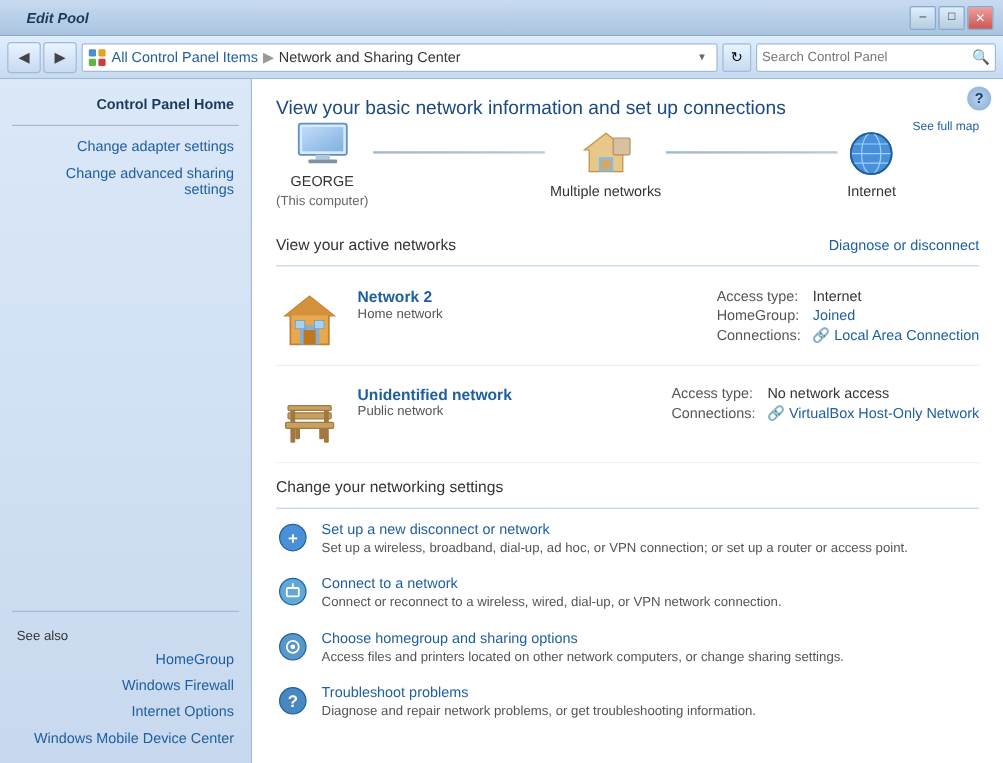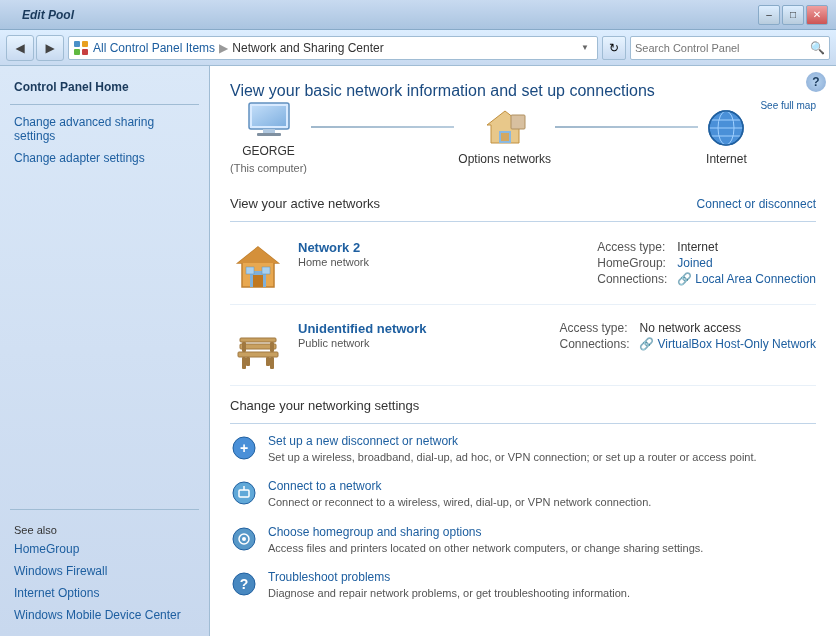--- a/index.html
+++ b/index.html
@@ -162,20 +162,21 @@
       display: flex;
       flex-direction: column;
     }
     .sidebar-link {
       display: block;
       padding: 4px 14px;
       color: #1e5fa0;
       cursor: pointer;
       font-size: 12px;
       text-decoration: none;
+      text-align: right;
     }
     .sidebar-section {
       padding: 8px 14px 2px;
       color: #333;
       font-size: 11px;
       font-weight: normal;
     }
     .sidebar-divider {
       height: 1px;
       background: #a0bcd4;
@@ -375,22 +376,22 @@
     <input class="search-input" type="text" placeholder="Search Control Panel" style="">
     <span class="search-btn">🔍</span>
   </div>
 </div>
 
 <div class="main-layout">
 
   <div class="sidebar">
     <a class="sidebar-link" style="font-weight:bold; color:#1a3a5c;">Control Panel Home</a>
     <div class="sidebar-divider"></div>
+    <a class="sidebar-link">Change adapter settings</a>
     <a class="sidebar-link">Change advanced sharing settings</a>
-    <a class="sidebar-link">Change adapter settings</a>
 
     <div class="sidebar-spacer"></div>
 
     <div class="sidebar-divider"></div>
     <div class="sidebar-section">See also</div>
     <a class="sidebar-link">HomeGroup</a>
     <a class="sidebar-link">Windows Firewall</a>
     <a class="sidebar-link">Internet Options</a>
     <a class="sidebar-link">Windows Mobile Device Center</a>
   </div>
@@ -433,21 +434,21 @@
           <div class="map-icon">
             <svg width="44" height="38" viewBox="0 0 44 38">
 
               <polygon points="22,2 40,16 36,16 36,34 8,34 8,16 4,16" fill="#e8c88a" stroke="#c09040" stroke-width="1"></polygon>
               <rect x="16" y="22" width="12" height="12" fill="#8ab8e0"></rect>
               <rect x="18" y="24" width="8" height="8" fill="#d4a860"></rect>
 
               <rect x="28" y="6" width="14" height="14" fill="#d8c0a0" stroke="#b09060" stroke-width="1" rx="1"></rect>
             </svg>
           </div>
-          <div class="map-label">Options networks</div>
+          <div class="map-label">Multiple networks</div>
         </div>
 
         <div class="map-line"></div>
 
         <div class="map-item">
           <div class="map-icon">
             <svg width="40" height="40" viewBox="0 0 40 40">
               <circle cx="20" cy="20" r="17" fill="#4a90d8" stroke="#2060a0" stroke-width="1.5"></circle>
               <ellipse cx="20" cy="20" rx="8" ry="17" fill="none" stroke="#a0d0ff" stroke-width="1"></ellipse>
               <line x1="3" y1="20" x2="37" y2="20" stroke="#a0d0ff" stroke-width="1"></line>
@@ -457,21 +458,21 @@
             </svg>
           </div>
           <div class="map-label">Internet</div>
         </div>
       </div>
       <a class="see-full-map">See full map</a>
     </div>
 
     <div class="section-header">
       <span>View your active networks</span>
-      <a style="color:#1e5fa0;cursor:pointer;font-size:12px;">Connect or disconnect</a>
+      <a style="color:#1e5fa0;cursor:pointer;font-size:12px;">Diagnose or disconnect</a>
     </div>
     <div class="section-divider"></div>
 
     <div class="network-item">
       <div class="network-icon-wrap">
         <svg width="52" height="50" viewBox="0 0 52 50">
 
           <polygon points="26,4 46,20 42,20 42,44 10,44 10,20 6,20" fill="#e8a850" stroke="#c08030" stroke-width="1.5"></polygon>
           <rect x="18" y="28" width="16" height="16" fill="#80b0d8"></rect>
           <polygon points="26,4 46,20 6,20" fill="#d4903a"></polygon>

